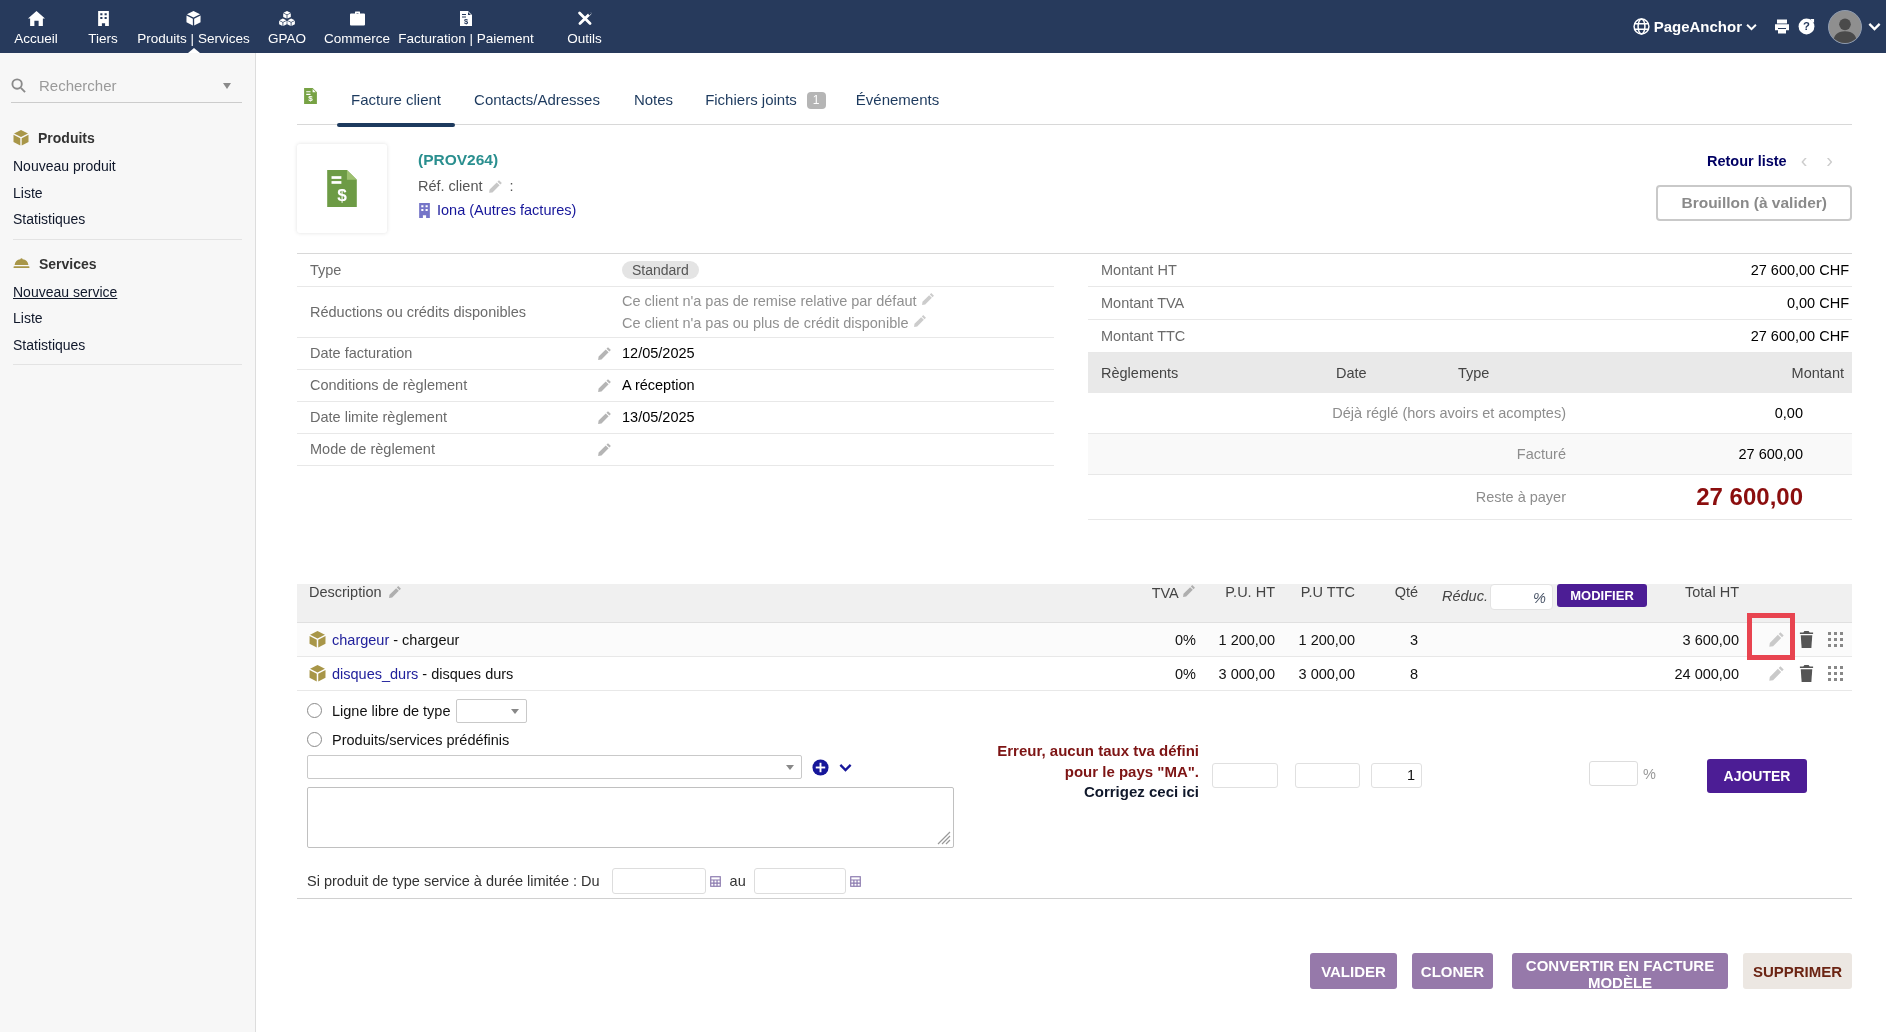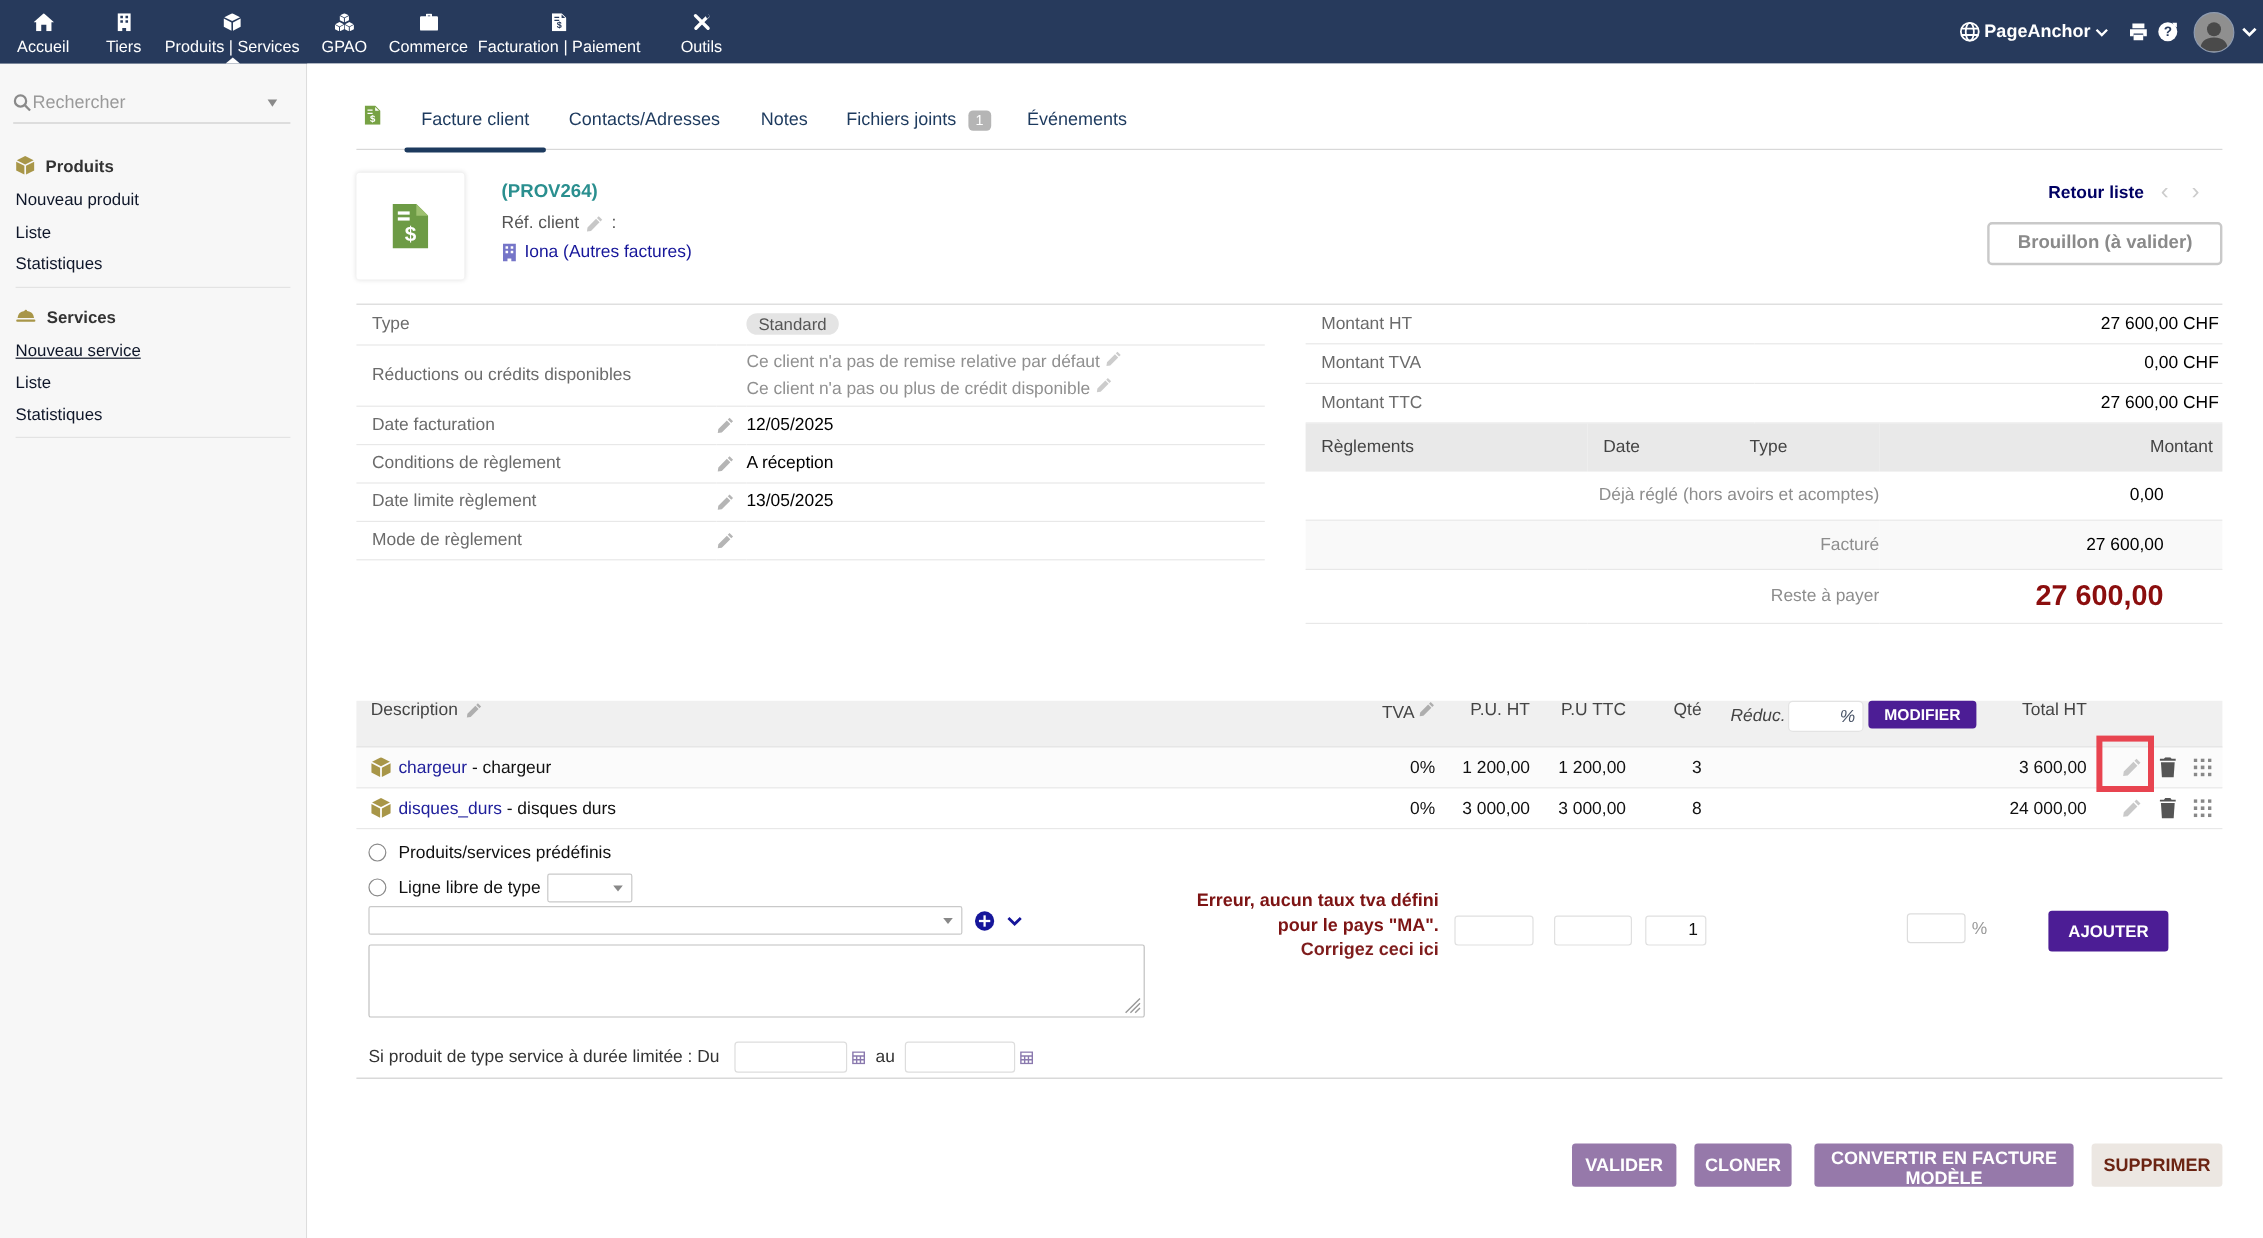--- a/index.html
+++ b/index.html
@@ -66,21 +66,21 @@
   padding: 20px 0 0 0;
   position: relative;
 }
 .search .box {
   border-bottom: 1px solid #ccc;
   display:flex;
   align-items:center;
   padding: 4px 2px 8px 0px;
   color:#999;
 }
-.search .box .ph { margin-left:1px; font-size:15px; color:#9a9a9a;}
+.search .box .ph { margin-left:13px; font-size:15px; color:#9a9a9a;}
 .search .box .caret { margin-left:auto; margin-right:9px; width:0;height:0;border-left:4.5px solid transparent;border-right:4.5px solid transparent;border-top:6px solid #8a8a8a;}
 .snav { padding: 0 13px; }
 .snav .sec {
   display:flex; align-items:center; gap:9px;
   font-weight:bold; color:#333; font-size:14px;
   margin: 14px 0 5px 0; height:20px;
 }
 .snav a { display:block; color:#0f172a; text-decoration:none; margin: 0; font-size:14px; height:26.5px; line-height:26.5px;}
 .snav a.active { text-decoration: underline; }
 .sep { border-top:1px solid #e3e3e3; margin: 6px 0 0 0; }
@@ -181,21 +181,21 @@
 .mini-select:after { content:""; position:absolute; right:7px; top:9px; border-left:4.5px solid transparent;border-right:4.5px solid transparent;border-top:5.5px solid #888;}
 .bigselect { width:495px; height:24px; border:1px solid #c9c9c9; border-radius:2px; background:#fff; position:relative; display:inline-block; vertical-align:middle;}
 .bigselect:after { content:""; position:absolute; right:7px; top:9px; border-left:4.5px solid transparent;border-right:4.5px solid transparent;border-top:5.5px solid #888;}
 .textarea {
   width:647px; height:61px; border:1px solid #c0c0c0; border-radius:2px; background:#fff;
   margin-top:7px; position:relative;
 }
 .dates { margin-top:20px; display:flex; align-items:center; font-size:14.5px; color:#333; height:26px;}
 .inp { background:#fff; border:1px solid #ddd; border-radius:3px; height:26px; display:inline-block;}
 .err { position:absolute; left:0; top:50px; width:902px; text-align:right; font-weight:bold; color:#7d1414; font-size:15px; line-height:20.6px;}
-.err a { color:#7f1d1d; text-decoration:none;}
+.err a { color:#0f172a; text-decoration:none;}
 
 .actions { margin-top:54px; display:flex; justify-content:flex-end; }
 .act {
   border-radius:3px; font-weight:bold; font-size:15px; padding:4px;
   height:36px;
   color:#fff; background:#9679aa; border:0; font-family:"Liberation Sans",sans-serif;
 }
 .act.del { background:#ece7e2; color:#6b2413; }
 
 .redbox { position:absolute; border:5px solid #e84450; width:48px; height:47px; left:1747px; top:613px; z-index:50;}
@@ -550,22 +550,22 @@
                 <rect x="12" y="6" width="3" height="3"></rect>
                 <rect x="0" y="12" width="3" height="3"></rect>
                 <rect x="6" y="12" width="3" height="3"></rect>
                 <rect x="12" y="12" width="3" height="3"></rect>
               </g>
             </svg>
         </div>
       </div>
 
       <div class="formzone">
+        <div class="radio-row"><span class="radio"></span>Ligne libre de type<span class="mini-select"></span></div>
         <div class="radio-row"><span class="radio"></span>Produits/services prédéfinis</div>
-        <div class="radio-row"><span class="radio"></span>Ligne libre de type<span class="mini-select"></span></div>
         <div style="margin-top:0px; display:flex; align-items:center; gap:10px; height:26px;">
           <span class="bigselect"></span>
           <svg width="17" height="17" viewBox="0 0 18 18">
               <circle cx="9" cy="9" r="8.5" fill="#16169a"></circle>
               <rect x="8" y="4" width="2" height="10" fill="#fff"></rect>
               <rect x="4" y="8" width="10" height="2" fill="#fff"></rect>
             </svg>
           <svg width="13" height="9" viewBox="0 0 10 7" fill="none" stroke="#16169a" stroke-width="1.8">
               <path d="M1 1.5 L5 5.5 L9 1.5"></path>
             </svg>

